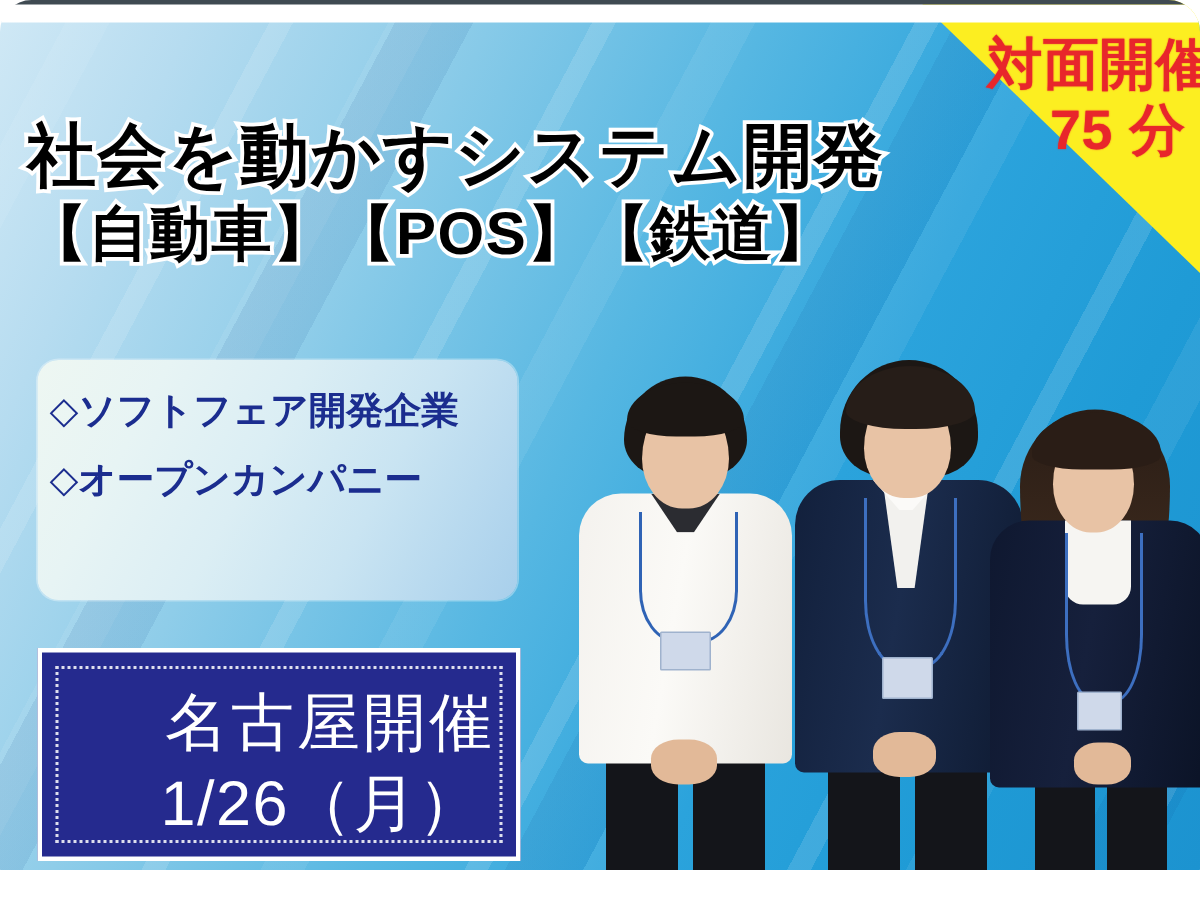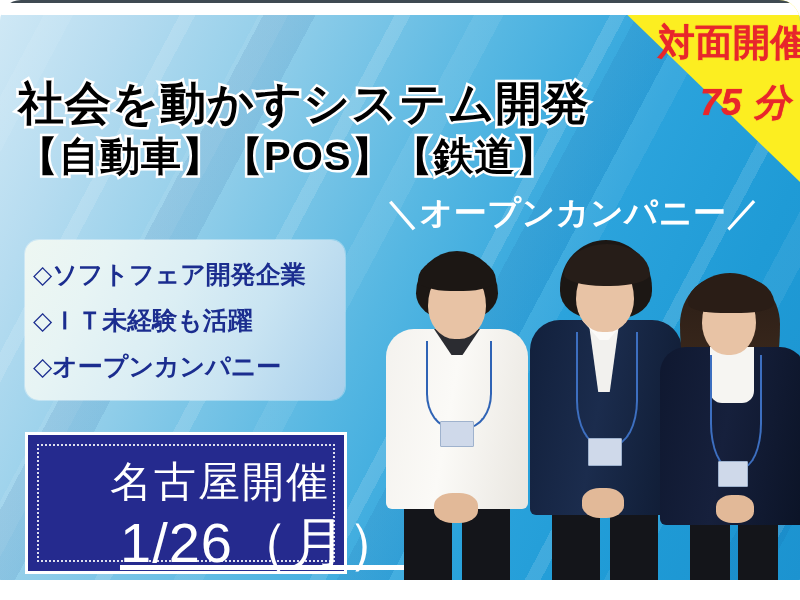--- a/index.html
+++ b/index.html
@@ -117,23 +117,22 @@
     letter-spacing: 0.5px;
     white-space: nowrap;
     line-height: 1;
     text-shadow: 0 0 1px #e8262b;
   }
   .banner-line1 {
     left: 658px; top: 24px;
     font-size: 37px;
   }
   .banner-line2 {
-    left: 700px; top: 84px;
+    left: 700px; top: 68px;
     font-size: 37px;
-    font-style: italic;
   }
 
   
   .photo {
     position: absolute;
     left: 370px; top: 235px;
     width: 430px; height: 365px;
     z-index: 12;
   }
   .person { position: absolute; bottom: 0; }
@@ -300,21 +299,21 @@
     border: 2px dotted rgba(255,255,255,0.85);
   }
   .date-line {
     position: absolute;
     color: #ffffff;
     white-space: nowrap;
     line-height: 1;
     font-weight: 400;
   }
   .date-line1 { left: 42px; top: 26px; font-size: 42px; letter-spacing: 2px; margin-left: 40px; }
-  .date-line2 { left: 92px; top: 80px; font-size: 56px; letter-spacing: 1px; text-decoration: underline; }
+  .date-line2 { left: 79px; top: 80px; font-size: 42px; letter-spacing: 1px; }
 </style>
 </head>
 <body>
 
 <div id="poster">
 
   <div class="top-rule"></div>
   <div class="top-white"></div>
 
   <div class="stage">
@@ -368,31 +367,27 @@
 
   <div class="bottom-white"></div>
 
   <div class="yellow-banner"></div>
   <div class="banner-text banner-line1">対面開催</div>
   <div class="banner-text banner-line2">75 分</div>
 
   <div class="headline headline-2">【自動車】【POS】【鉄道】</div>
   <div class="headline headline-1">社会を動かすシステム開発</div>
 
-  <div class="open-campus">＼オープンカンパニー／</div>
 
   <div class="bullet-panel">
     <div class="bullet-list">
       <div class="bullet-item">
         <span class="dia">◇</span><span>ソフトフェア開発企業</span>
       </div>
       <div class="bullet-item">
-        <span class="dia">◇</span><span>ＩＴ未経験も活躍</span>
-      </div>
-      <div class="bullet-item">
         <span class="dia">◇</span><span>オープンカンパニー</span>
       </div>
     </div>
   </div>
 
   <div class="date-box">
     <div class="date-inner"></div>
     <div class="date-line date-line1">名古屋開催</div>
     <div class="date-line date-line2">1/26（月）</div>
   </div>

